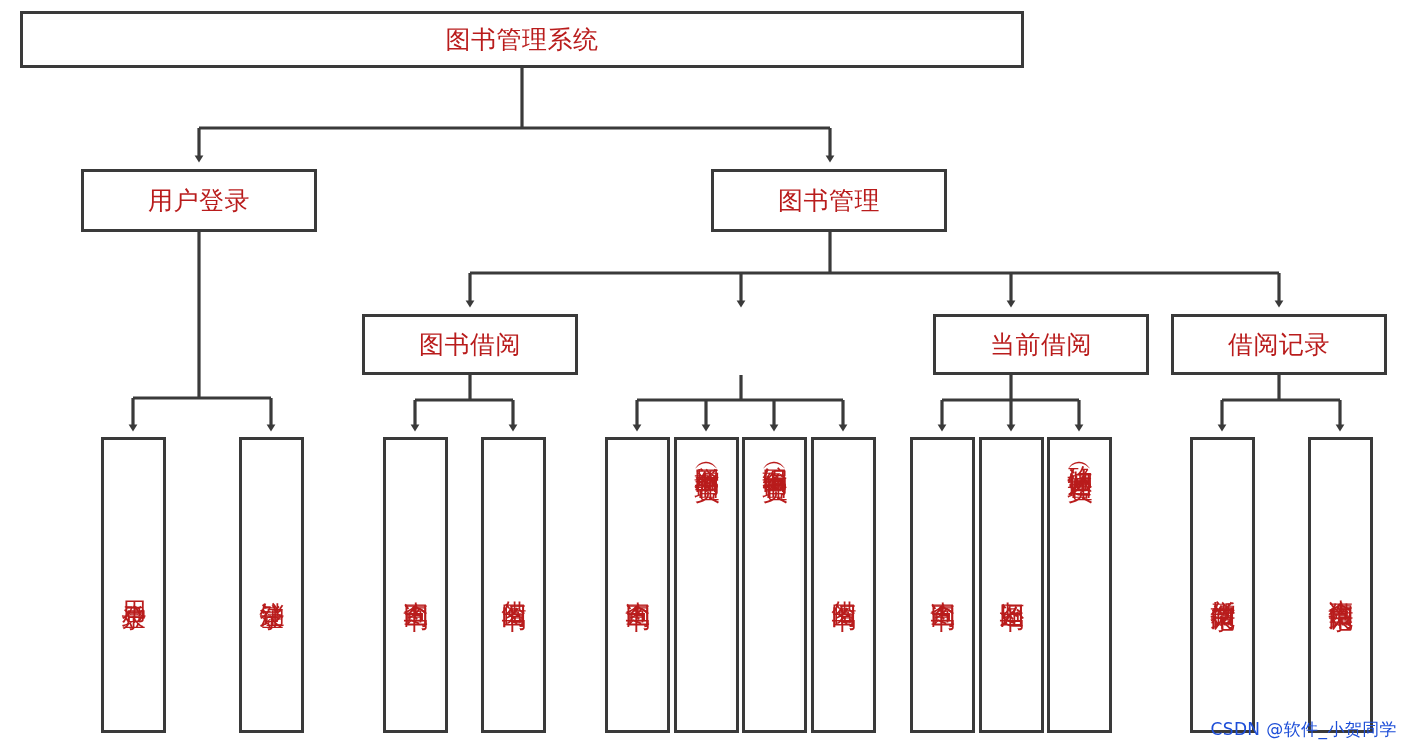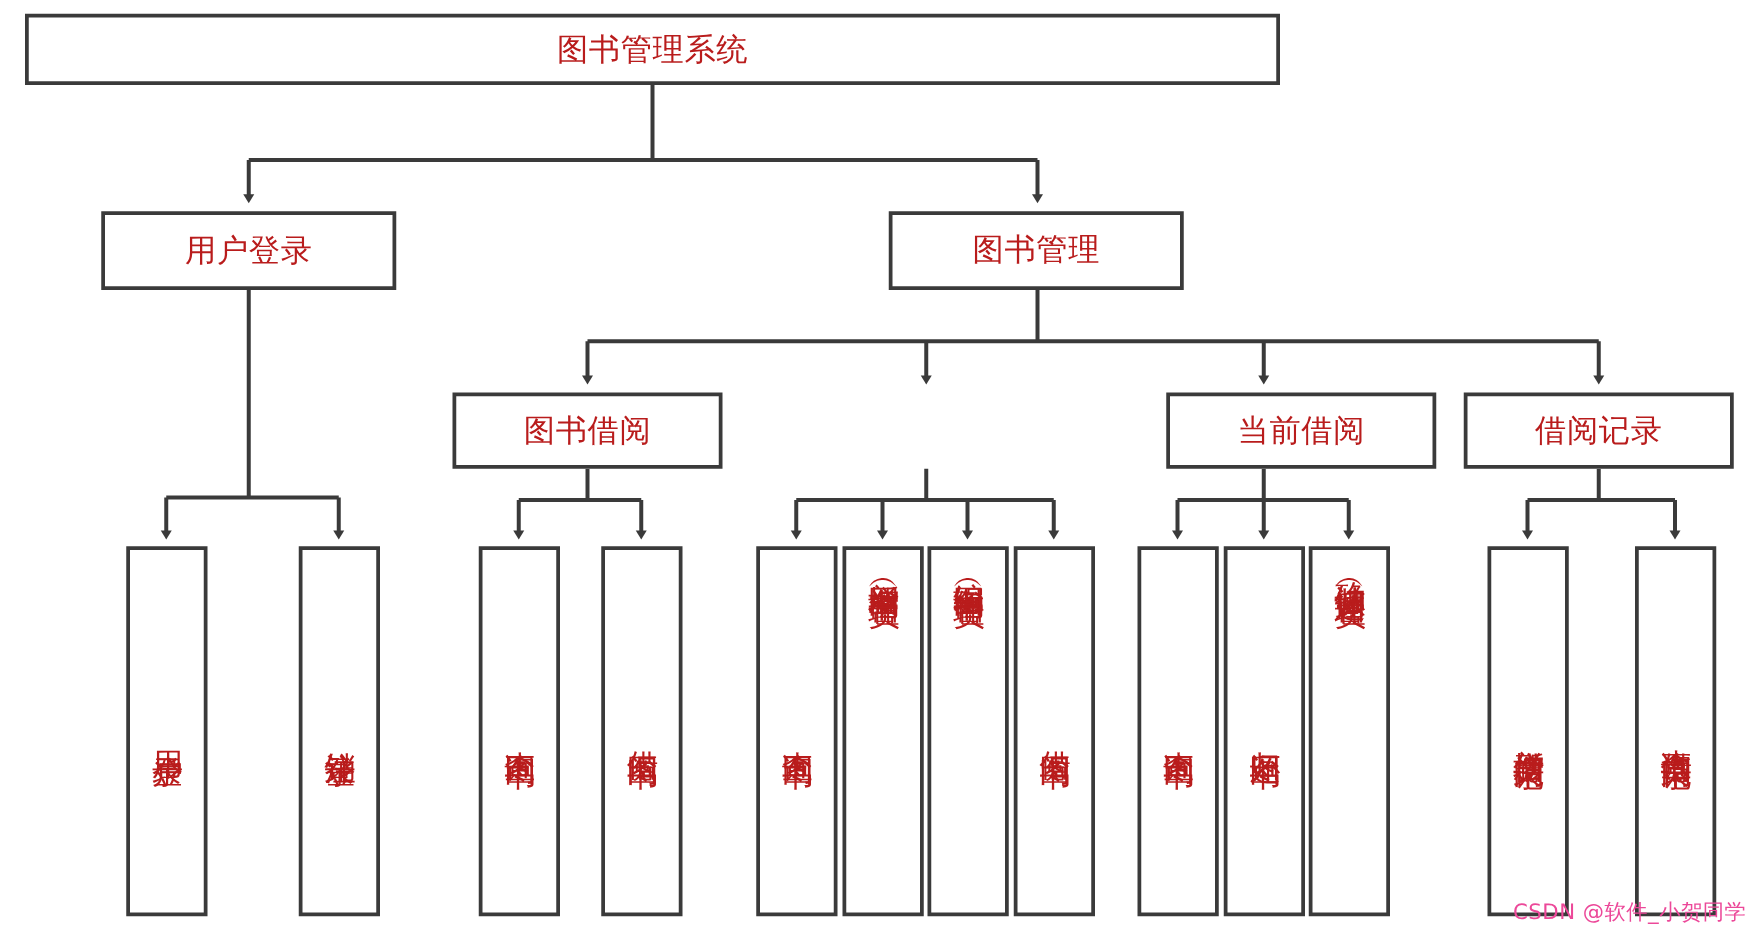--- a/index.html
+++ b/index.html
@@ -63,21 +63,21 @@
   }
   .node.vertical.centered {
     align-items: center;
     padding-top: 0;
   }
   .watermark {
     position: absolute;
     right: 8px;
     bottom: 6px;
     font-size: 17px;
-    color: #ec4899;
+    color: #1d4ed8;
     z-index: 5;
     white-space: nowrap;
     letter-spacing: 0.4px;
   }
 </style>
 </head>
 <body>
 
 <div id="diagram-root">
 

